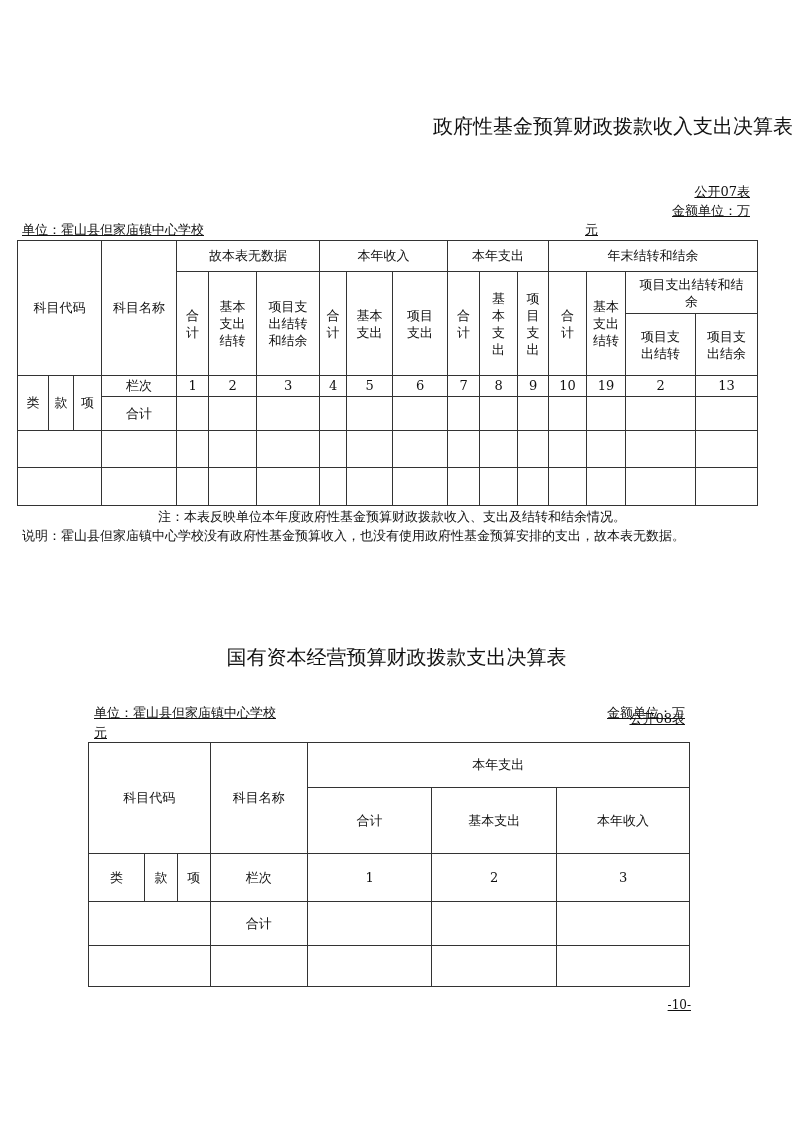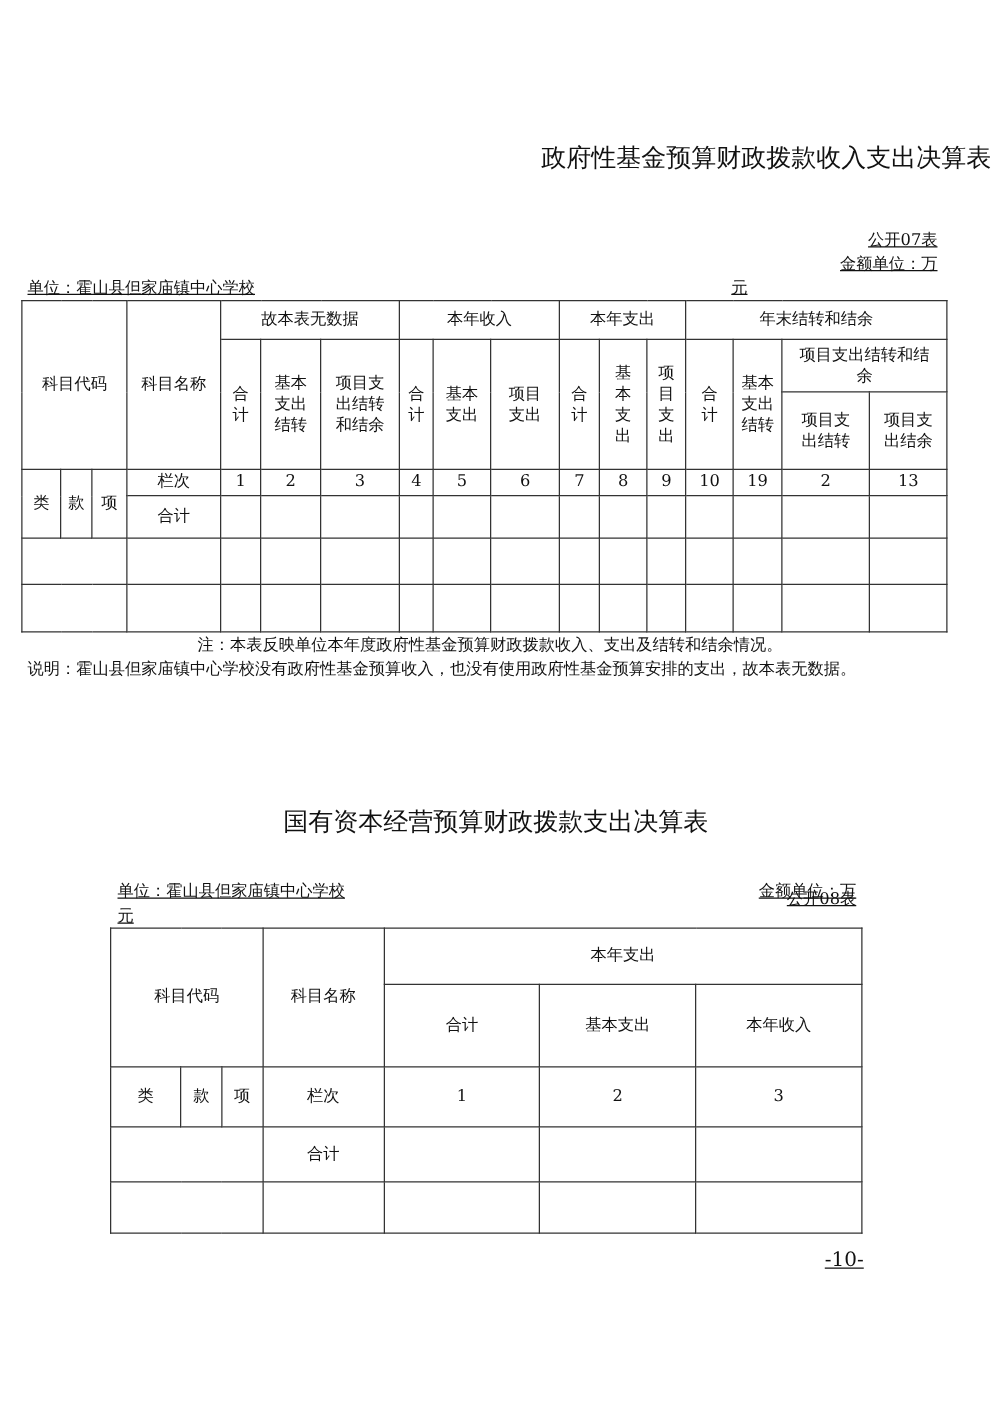--- a/index.html
+++ b/index.html
@@ -214,13 +214,13 @@
   <tr style="height:41px">
     <td colspan="3"></td>
     <td></td>
     <td></td>
     <td></td>
     <td></td>
   </tr>
 </tbody>
   </table>
 
-<div class="abs meta" style="right:102px;top:998px;font-size:16px;margin-left:16px;">-10-</div>
+<div class="abs meta" style="right:102px;top:998px;font-size:12px;margin-left:16px;">-10-</div>
 
 </body></html>

